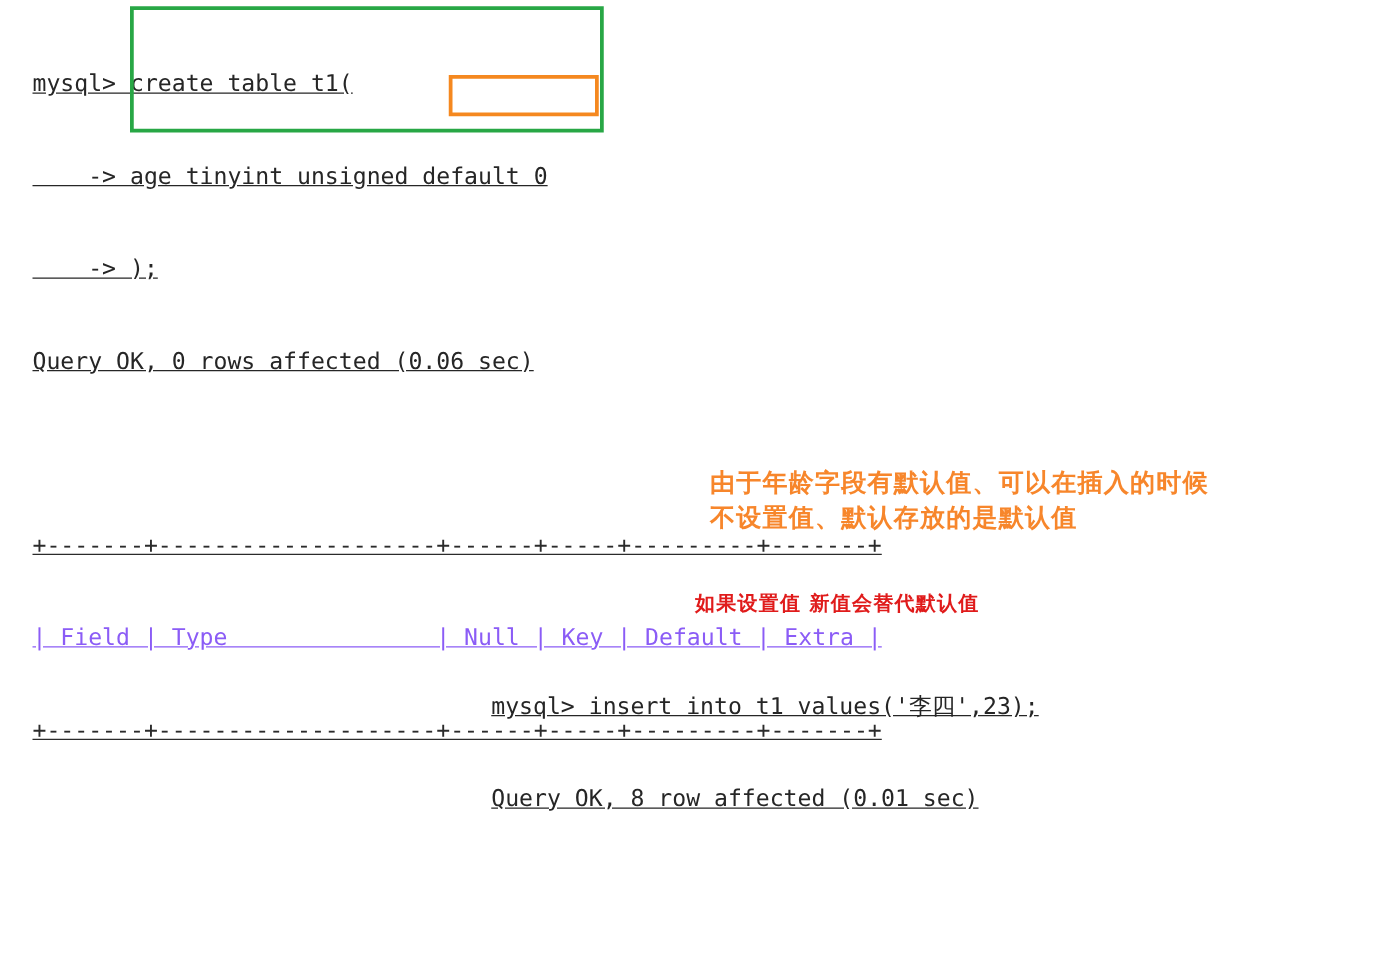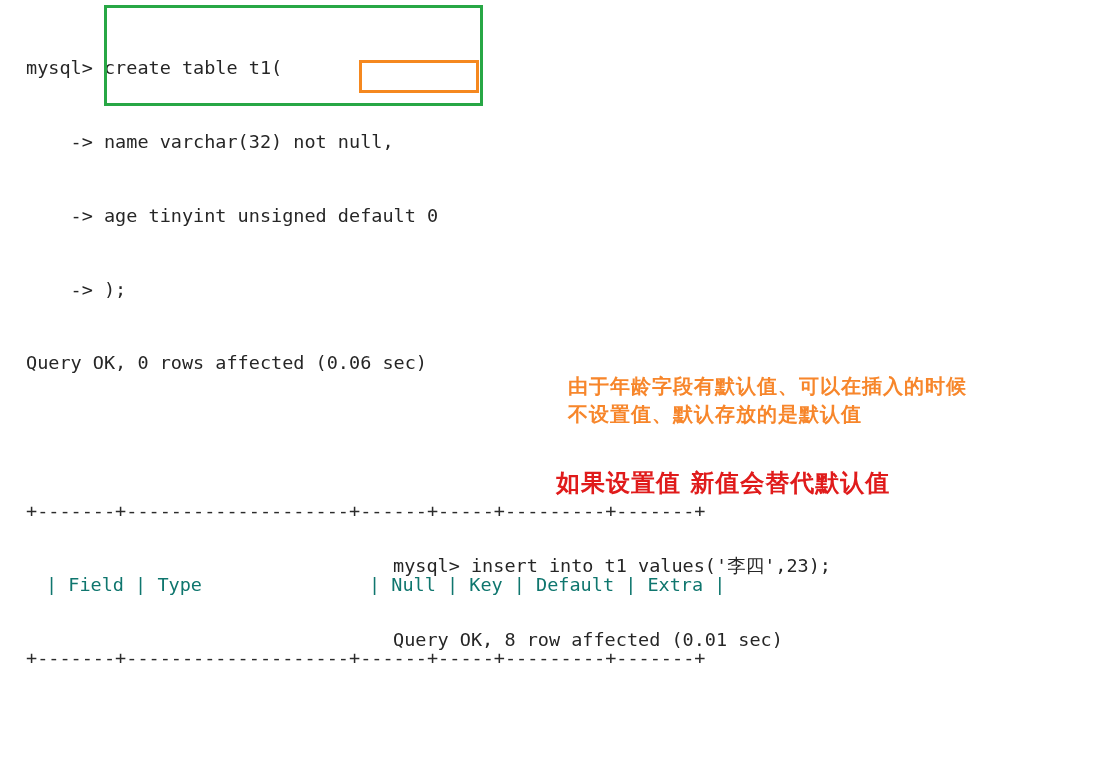--- a/index.html
+++ b/index.html
@@ -24,26 +24,26 @@
     font-size: 18.5px;
     line-height: 24.6px;
     color: #262626;
     letter-spacing: 0px;
     -webkit-font-smoothing: none;
   }
 
   #left-terminal  { left: 26px; top: 7px; }
   #right-terminal { left: 393px; top: 505px; }
 
-  .term .line { display: block; height: 24.6px; }
+  .term .line { display: block; height: 24.6px; text-decoration: underline; }
   .term .blank { display: block; height: 24.6px; }
 
   
   .rule  { color: #2b2b2b; }
-  .cellrow { color: #0f766e; margin-left: 20px; }
+  .cellrow { color: #8b5cf6; }
 
   
   .box {
     position: absolute;
     box-sizing: border-box;
     background: transparent;
     pointer-events: none;
   }
   #green-box {
     left: 104px;
@@ -71,31 +71,30 @@
   #annot-orange {
     left: 568px;
     top: 372px;
     font-size: 20px;
     line-height: 28px;
     color: #f7862b;
   }
   #annot-red {
     left: 556px;
     top: 468px;
-    font-size: 24px;
+    font-size: 16px;
     line-height: 30px;
     color: #e01b1b;
   }
 </style>
 </head>
 <body>
 
 <div class="term" id="left-terminal">
   <span class="line">mysql&gt; create table t1(</span>
-  <span class="line">    -&gt; name varchar(32) not null,</span>
   <span class="line">    -&gt; age tinyint unsigned default 0</span>
   <span class="line">    -&gt; );</span>
   <span class="line">Query OK, 0 rows affected (0.06 sec)</span>
   <span class="blank"></span>
   <span class="line rule">+-------+--------------------+------+-----+---------+-------+</span>
   <span class="line cellrow">| Field | Type               | Null | Key | Default | Extra |</span>
   <span class="line rule">+-------+--------------------+------+-----+---------+-------+</span>
   
   
   

